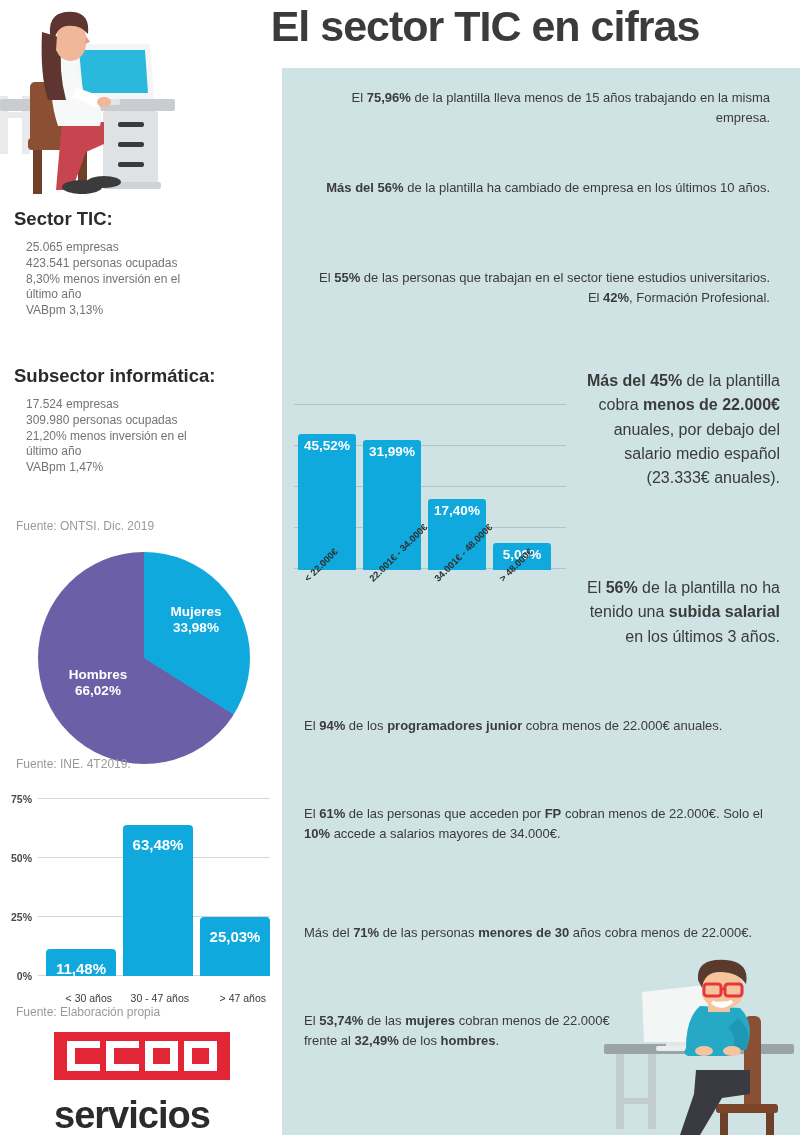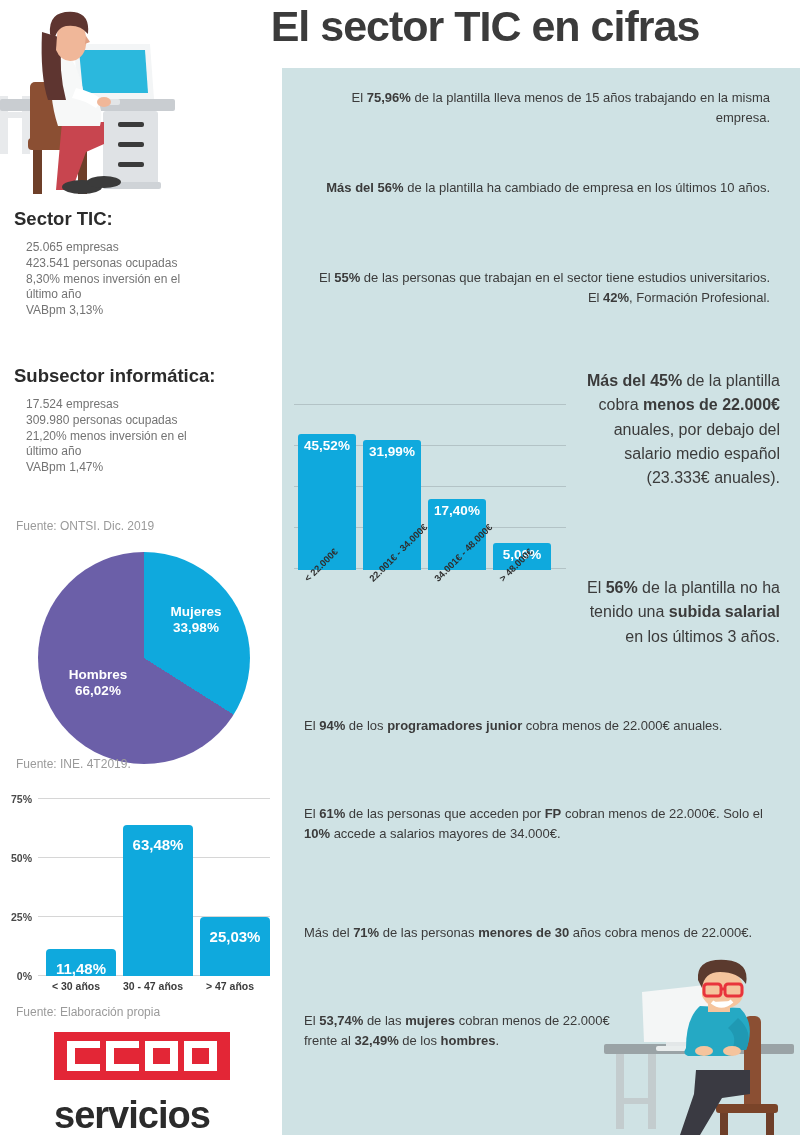--- a/index.html
+++ b/index.html
@@ -77,22 +77,22 @@
   }
   .bc2-bar {
     position: absolute; bottom: 0; background: #0fa9dd;
     border-radius: 4px 4px 0 0;
     display: flex; align-items: flex-start; justify-content: center;
   }
   .bc2-bar span {
     color: #fff; font-weight: bold; font-size: 15px; padding-top: 11px; white-space: nowrap;
   }
   .bc2-xlab {
-    position: absolute; text-align: center; font-size: 10.5px;
-    font-weight: bold; color: #3b3b3b; white-space: nowrap;
+    position: absolute; text-align: right; font-size: 10.5px;
+    font-weight: normal; color: #3b3b3b; white-space: nowrap; margin-top: 12px;
   }
 
   
   .bc1 { position: absolute; left: 6px; top: 306px; width: 300px; height: 210px; }
   .bc1-plot { position: absolute; left: 6px; top: 0px; width: 272px; height: 196px; }
   .bc1-grid { position: absolute; left: 0; right: 0; height: 1px; background: #b3c3c6; }
   .bc1-bar {
     position: absolute; bottom: 0; background: #0fa9dd;
     border-radius: 3px 3px 0 0;
     display: flex; align-items: flex-start; justify-content: center;

